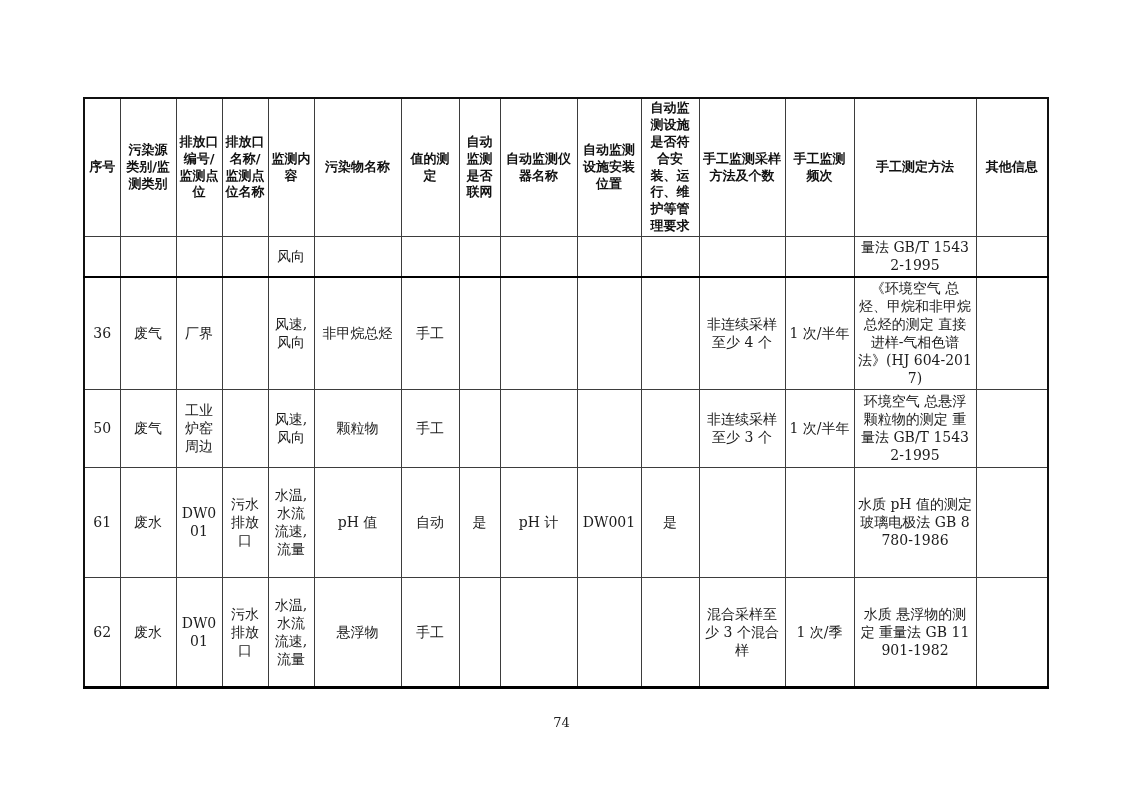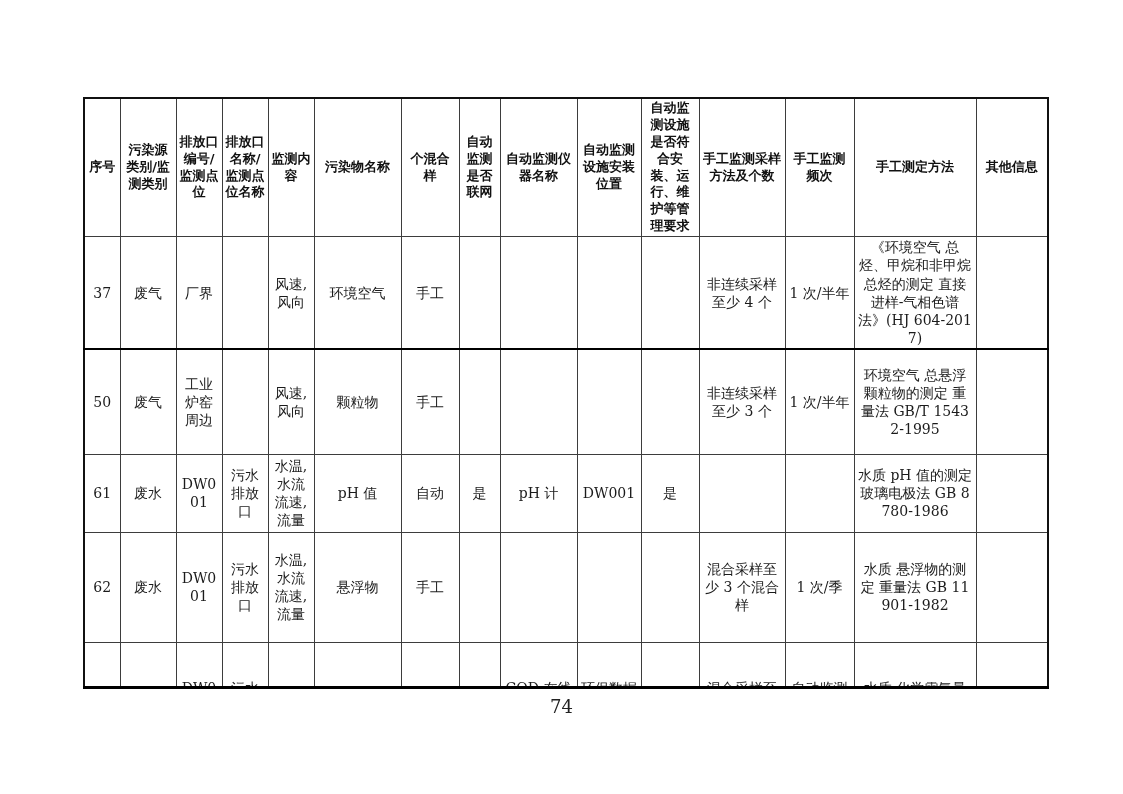--- a/index.html
+++ b/index.html
@@ -49,24 +49,24 @@
   tbody tr:nth-child(1){ height: 38px; }
   tbody tr:nth-child(2){ height: 105px; }
   tbody tr:nth-child(3){ height: 78px; }
   tbody tr:nth-child(4){ height: 110px; }
   tbody tr:nth-child(5){ height: 110px; }
   tbody tr:nth-child(6){ height: 110px; }
   tbody tr:nth-child(1) td { border-bottom: 2px solid #000; }
   tbody tr:nth-child(6) td { vertical-align: top; padding-top: 4px; }
   .page-number {
     position: absolute;
-    top: 696px; left: 0;
+    top: 715px; left: 0;
     width: 100%;
     text-align: center;
-    font-size: 18px;
+    font-size: 13px;
     color: #222;
   }
 </style>
 </head>
 <body>
 
 <div class="table-clip">
   <table class="monitoring">
       <colgroup>
         <col style="width: 36px;">
@@ -86,39 +86,56 @@
         <col style="width: 72px;">
       </colgroup>
     <thead>
         <tr>
           <th>序号</th>
           <th>污染源类别/监测类别</th>
           <th>排放口编号/监测点位</th>
           <th>排放口名称/监测点位名称</th>
           <th>监测内容</th>
           <th>污染物名称</th>
-          <th>个混合样</th>
+          <th>值的测定</th>
           <th>自动监测是否联网</th>
           <th>自动监测仪器名称</th>
           <th>自动监测设施安装位置</th>
           <th>自动监测设施是否符合安装、运行、维护等管理要求</th>
           <th>手工监测采样方法及个数</th>
           <th>手工监测频次</th>
           <th>手工测定方法</th>
           <th>其他信息</th>
         </tr>
       </thead>
     <tbody>
         <tr>
-          <td>37</td>
+          <td></td>
+          <td></td>
+          <td></td>
+          <td></td>
+          <td>风向</td>
+          <td></td>
+          <td></td>
+          <td></td>
+          <td></td>
+          <td></td>
+          <td></td>
+          <td></td>
+          <td></td>
+          <td>量法 GB/T 15432-1995</td>
+          <td></td>
+        </tr>
+        <tr>
+          <td>36</td>
           <td>废气</td>
           <td>厂界</td>
           <td></td>
           <td>风速,风向</td>
-          <td>环境空气</td>
+          <td>非甲烷总烃</td>
           <td>手工</td>
           <td></td>
           <td></td>
           <td></td>
           <td></td>
           <td>非连续采样至少 4 个</td>
           <td>1 次/半年</td>
           <td>《环境空气 总烃、甲烷和非甲烷总烃的测定 直接进样-气相色谱法》(HJ 604-2017)</td>
           <td></td>
         </tr>

